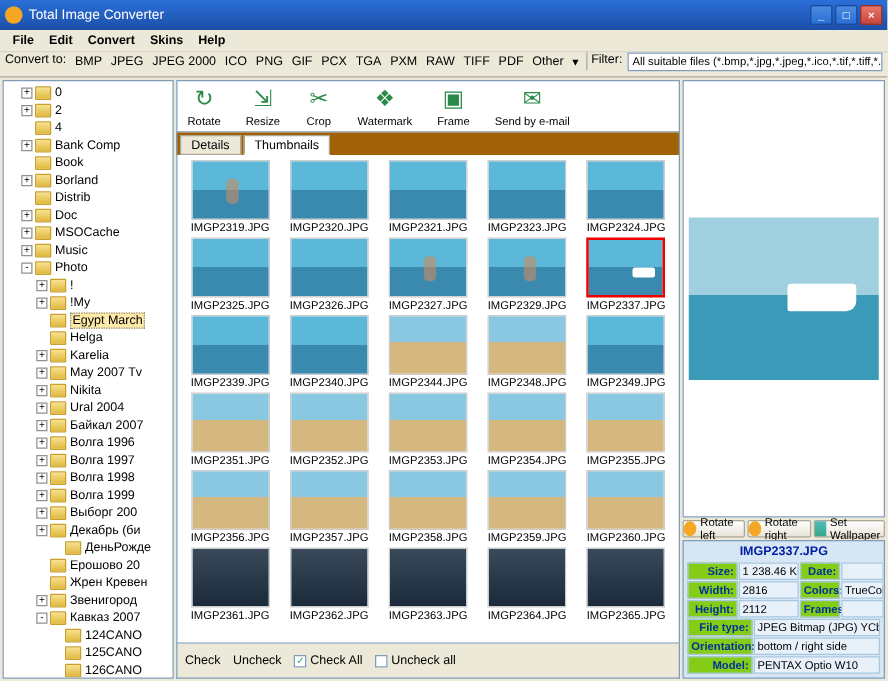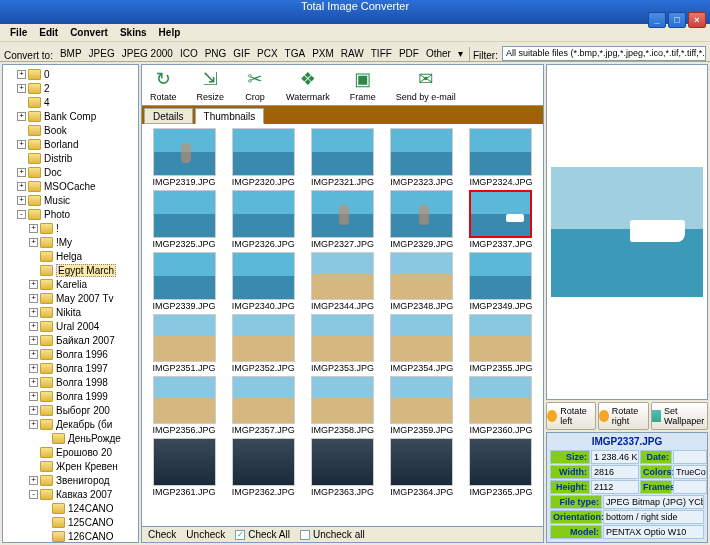--- a/index.html
+++ b/index.html
@@ -1,24 +1,24 @@
 <!DOCTYPE html>
 <html><head>
 <meta charset="utf-8">
 <style>
 * { box-sizing: border-box; padding: 0; margin: 0; }
 body { font-family: Tahoma, sans-serif; font-size: 10px; background: #ece9d8; overflow: hidden; width: 710px; height: 545px; }
-.titlebar { height: 24px; background: linear-gradient(#2a6fd8,#1c4fa8); display: flex; align-items: center; padding: 0 4px; color: #fff; font-size: 11px; flex-direction: column; }
+.titlebar { height: 24px; background: linear-gradient(#2a6fd8,#1c4fa8); display: flex; align-items: center; padding: 0 4px; color: #fff; font-size: 11px; }
 .titlebar .icon { width: 14px; height: 14px; background: #f5a623; border-radius: 50%; margin-right: 5px; }
 .titlebar .btns { margin-left: auto; display: flex; gap: 2px; }
 .titlebar .btn { width: 18px; height: 16px; background: linear-gradient(#4a8be0,#2a6fd8); border: 1px solid #1a4a9a; border-radius: 2px; display: flex; align-items: center; justify-content: center; color: #fff; font-size: 9px; font-weight: bold; }
 .titlebar .btn.close { background: linear-gradient(#e8766a,#c8453a); border-color: #a03020; }
 .menubar { height: 18px; background: #ece9d8; display: flex; align-items: center; padding: 0 4px; font-size: 10px; border-bottom: 1px solid #d4d0c8; }
 .menubar span { padding: 2px 6px; font-weight: bold; }
-.convertbar { height: 20px; background: #ece9d8; display: flex; align-items: flex-end; padding: 0 4px; font-size: 10px; border-bottom: 1px solid #aca899; gap: 1px; }
+.convertbar { height: 20px; background: #ece9d8; display: flex; align-items: flex-start; padding: 0 4px; font-size: 10px; border-bottom: 1px solid #aca899; gap: 1px; }
 .convertbar .lbl { margin-right: 3px; }
 .convertbar .fmt { padding: 2px 3px; cursor: pointer; }
 .convertbar .sep { width: 1px; height: 14px; background: #aca899; margin: 0 2px; }
 .convertbar .filter { flex: 1; height: 15px; background: #fff; border: 1px solid #7f9db9; padding: 0 3px; white-space: nowrap; overflow: hidden; font-size: 9px; line-height: 13px; }
 .main { display: flex; height: 483px; }
 .tree { width: 137px; background: #fff; border: 1px solid #7f9db9; margin: 2px; overflow: hidden; font-size: 10px; padding: 2px 0; }
 .tree-item { display: flex; align-items: center; height: 14px; white-space: nowrap; }
 .tree-item .exp { width: 9px; height: 9px; border: 1px solid #919191; background: #fff; display: flex; align-items: center; justify-content: center; font-size: 8px; line-height: 1; margin: 0 2px; color: #000; }
 .tree-item .noexp { width: 13px; }
 .tree-item .fld { width: 13px; height: 11px; background: linear-gradient(#f7e28f,#e0b83e); border: 1px solid #c9a02b; border-radius: 1px; margin-right: 3px; flex-shrink: 0; }
@@ -33,29 +33,29 @@
 .thumbs { flex: 1; background: #fff; border: 1px solid #7f9db9; border-top: none; overflow: auto; padding: 4px; }
 .thumb-grid { display: grid; grid-template-columns: repeat(6, 63px); gap: 3px; }
 .thumb { display: flex; flex-direction: column; align-items: center; }
 .thumb-img { width: 63px; height: 48px; border: 1px solid #ccc; background: linear-gradient(#5bb8d8 50%, #3a8ab0 50%); position: relative; overflow: hidden; }
 .thumb-img.sel { border: 2px solid #e00; }
 .thumb-img.boat::after { content: ""; position: absolute; right: 6px; bottom: 14px; width: 18px; height: 8px; background: #fff; border-radius: 2px; }
 .thumb-img.people::after { content: ""; position: absolute; left: 45%; top: 30%; width: 10px; height: 20px; background: rgba(200,140,100,.6); border-radius: 4px; }
 .thumb-img.beach { background: linear-gradient(#89c8e0 45%, #d4b880 45%); }
 .thumb-img.indoor { background: linear-gradient(#3a4a5a, #1a2a3a); }
 .thumb-lbl { font-size: 9px; margin-top: 1px; white-space: nowrap; }
-.checkbar { height: 16px; background: #ece9d8; border: 1px solid #7f9db9; border-top: none; display: flex; align-items: center; padding: 0 6px; gap: 10px; font-size: 10px; }
+.checkbar { height: 28px; background: #ece9d8; border: 1px solid #7f9db9; border-top: none; display: flex; align-items: center; padding: 0 6px; gap: 10px; font-size: 10px; }
 .checkbar .ci { display: flex; align-items: center; gap: 3px; }
 .checkbar .cb { width: 10px; height: 10px; border: 1px solid #7f9db9; background: #fff; display: flex; align-items: center; justify-content: center; font-size: 8px; color: #2a6; }
 .right { width: 162px; display: flex; flex-direction: column; margin: 2px; gap: 2px; }
 .preview { flex: 1; background: #fff; border: 1px solid #7f9db9; display: flex; align-items: center; justify-content: center; padding: 4px; }
 .preview-img { width: 100%; height: 130px; margin-top: 40px; margin-bottom: 40px; background: linear-gradient(#a0d0e0 48%, #3a9ab8 48%); position: relative; }
 .preview-img::after { content: ""; position: absolute; right: 18px; bottom: 55px; width: 55px; height: 22px; background: #fff; border-radius: 3px 3px 8px 2px; }
 .pbtns { display: flex; gap: 2px; }
-.pbtn { flex: 1; height: 28px; background: linear-gradient(#fff,#e8e4d8); border: 1px solid #aca899; border-radius: 2px; display: flex; align-items: center; justify-content: center; gap: 3px; font-size: 9px; }
+.pbtn { flex: 1; height: 14px; background: linear-gradient(#fff,#e8e4d8); border: 1px solid #aca899; border-radius: 2px; display: flex; align-items: center; justify-content: center; gap: 3px; font-size: 9px; }
 .pbtn .pi { width: 12px; height: 12px; background: #f5a623; border-radius: 50%; }
 .info { background: #d6e6f5; border: 1px solid #7f9db9; padding: 3px; font-size: 9px; }
 .info-title { text-align: center; color: #0020a0; font-weight: bold; margin-bottom: 3px; font-size: 10px; }
 .info-grid { display: grid; grid-template-columns: 40px 48px 32px 34px; gap: 1px; }
 .info-grid2 { display: grid; grid-template-columns: 52px 1fr; gap: 1px; margin-top: 1px; }
 .info .k { color: #003399; font-weight: bold; text-align: right; padding: 1px 2px; background: #84cc16; border: 1px solid #a8c8e0; }
 .info .v { padding: 1px 2px; background: #e8f0fa; border: 1px solid #a8c8e0; white-space: nowrap; overflow: hidden; }
 </style>
 </head>
 <body>
@@ -159,29 +159,29 @@
       <div class="tree-item " style="padding-left:24px">
         <span class="exp">+</span>
         <span class="fld"></span>
         <span class="lbl">!</span>
       </div>
       <div class="tree-item " style="padding-left:24px">
         <span class="exp">+</span>
         <span class="fld"></span>
         <span class="lbl">!My</span>
       </div>
+      <div class="tree-item sel" style="padding-left:24px">
+        <span class="noexp"></span>
+        <span class="fld"></span>
+        <span class="lbl">Egypt March</span>
+      </div>
       <div class="tree-item " style="padding-left:24px">
         <span class="noexp"></span>
         <span class="fld"></span>
         <span class="lbl">Helga</span>
-      </div>
-      <div class="tree-item sel" style="padding-left:24px">
-        <span class="noexp"></span>
-        <span class="fld"></span>
-        <span class="lbl">Egypt March</span>
       </div>
       <div class="tree-item " style="padding-left:24px">
         <span class="exp">+</span>
         <span class="fld"></span>
         <span class="lbl">Karelia</span>
       </div>
       <div class="tree-item " style="padding-left:24px">
         <span class="exp">+</span>
         <span class="fld"></span>
         <span class="lbl">May 2007 Tv</span>

